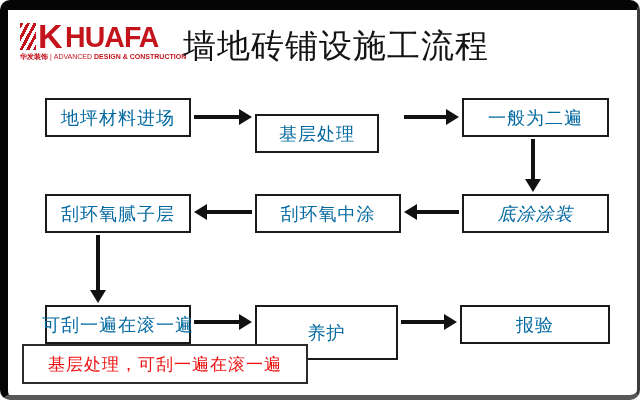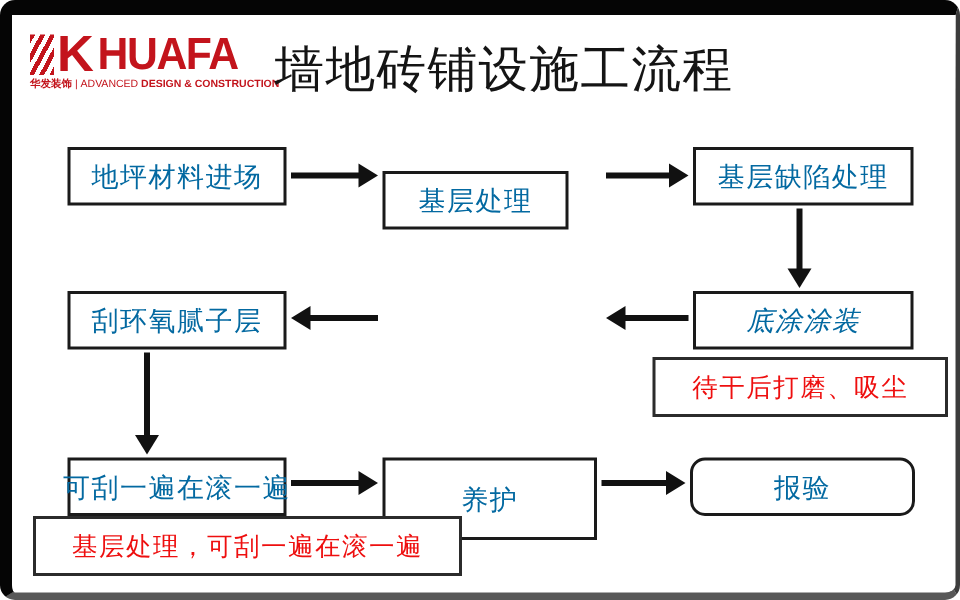--- a/index.html
+++ b/index.html
@@ -48,21 +48,21 @@
     font-size:18px;color:#0369a1;letter-spacing:1px;white-space:nowrap;
   }
   .b1{left:45px;top:98px;width:146px;height:39px;}
   .b2{left:255px;top:114px;width:124px;height:39px;}
   .b3{left:462px;top:98px;width:147px;height:39px;}
   .b4{left:45px;top:194px;width:146px;height:39px;}
   .b5{left:255px;top:194px;width:146px;height:39px;}
   .b6{left:462px;top:194px;width:147px;height:39px;font-style:italic;}
   .b7{left:45px;top:305px;width:146px;height:39px;}
   .b8{left:255px;top:305px;width:143px;height:55px;}
-  .b9{left:460px;top:305px;width:150px;height:39px;border-radius:10px;}
+  .b9{left:460px;top:305px;width:150px;height:39px;}
   
   .note{
     position:absolute;box-sizing:border-box;background:#ffffff;
     border:2px solid #2b2b2b;display:flex;align-items:center;justify-content:center;
     font-size:17px;color:#ee0f0f;letter-spacing:1px;white-space:nowrap;
   }
   .n1{left:435px;top:238px;width:197px;height:40px;}
   .n2{left:22px;top:344px;width:286px;height:40px;}
   
   .arrow{position:absolute;}
@@ -96,30 +96,30 @@
       <span class="logo-k">K</span>
       <span class="logo-word">HUAFA</span>
     </div>
     <div class="logo-tagline"><span class="b">华发装饰</span><span> | ADVANCED </span><span class="b">DESIGN &amp; CONSTRUCTION</span></div>
   </div>
 
   <div class="title">墙地砖铺设施工流程</div>
 
   <div class="fbox b1">地坪材料进场</div>
   <div class="fbox b2">基层处理</div>
-  <div class="fbox b3">基层缺陷处理</div>
+  <div class="fbox b3">一般为二遍</div>
 
   <div class="fbox b4">刮环氧腻子层</div>
+  <div class="fbox b5">刮环氧中涂</div>
   <div class="fbox b6">底涂涂装</div>
 
   <div class="fbox b7">可刮一遍在滚一遍</div>
   <div class="fbox b8">养护</div>
   <div class="fbox b9">报验</div>
 
-  <div class="note n1">待干后打磨、吸尘</div>
   <div class="note n2">基层处理，可刮一遍在滚一遍</div>
 
   <div class="arrow right a1">
       <i class="shaft"></i>
       <i class="head"></i>
     </div>
   <div class="arrow right a2">
       <i class="shaft"></i>
       <i class="head"></i>
     </div>

